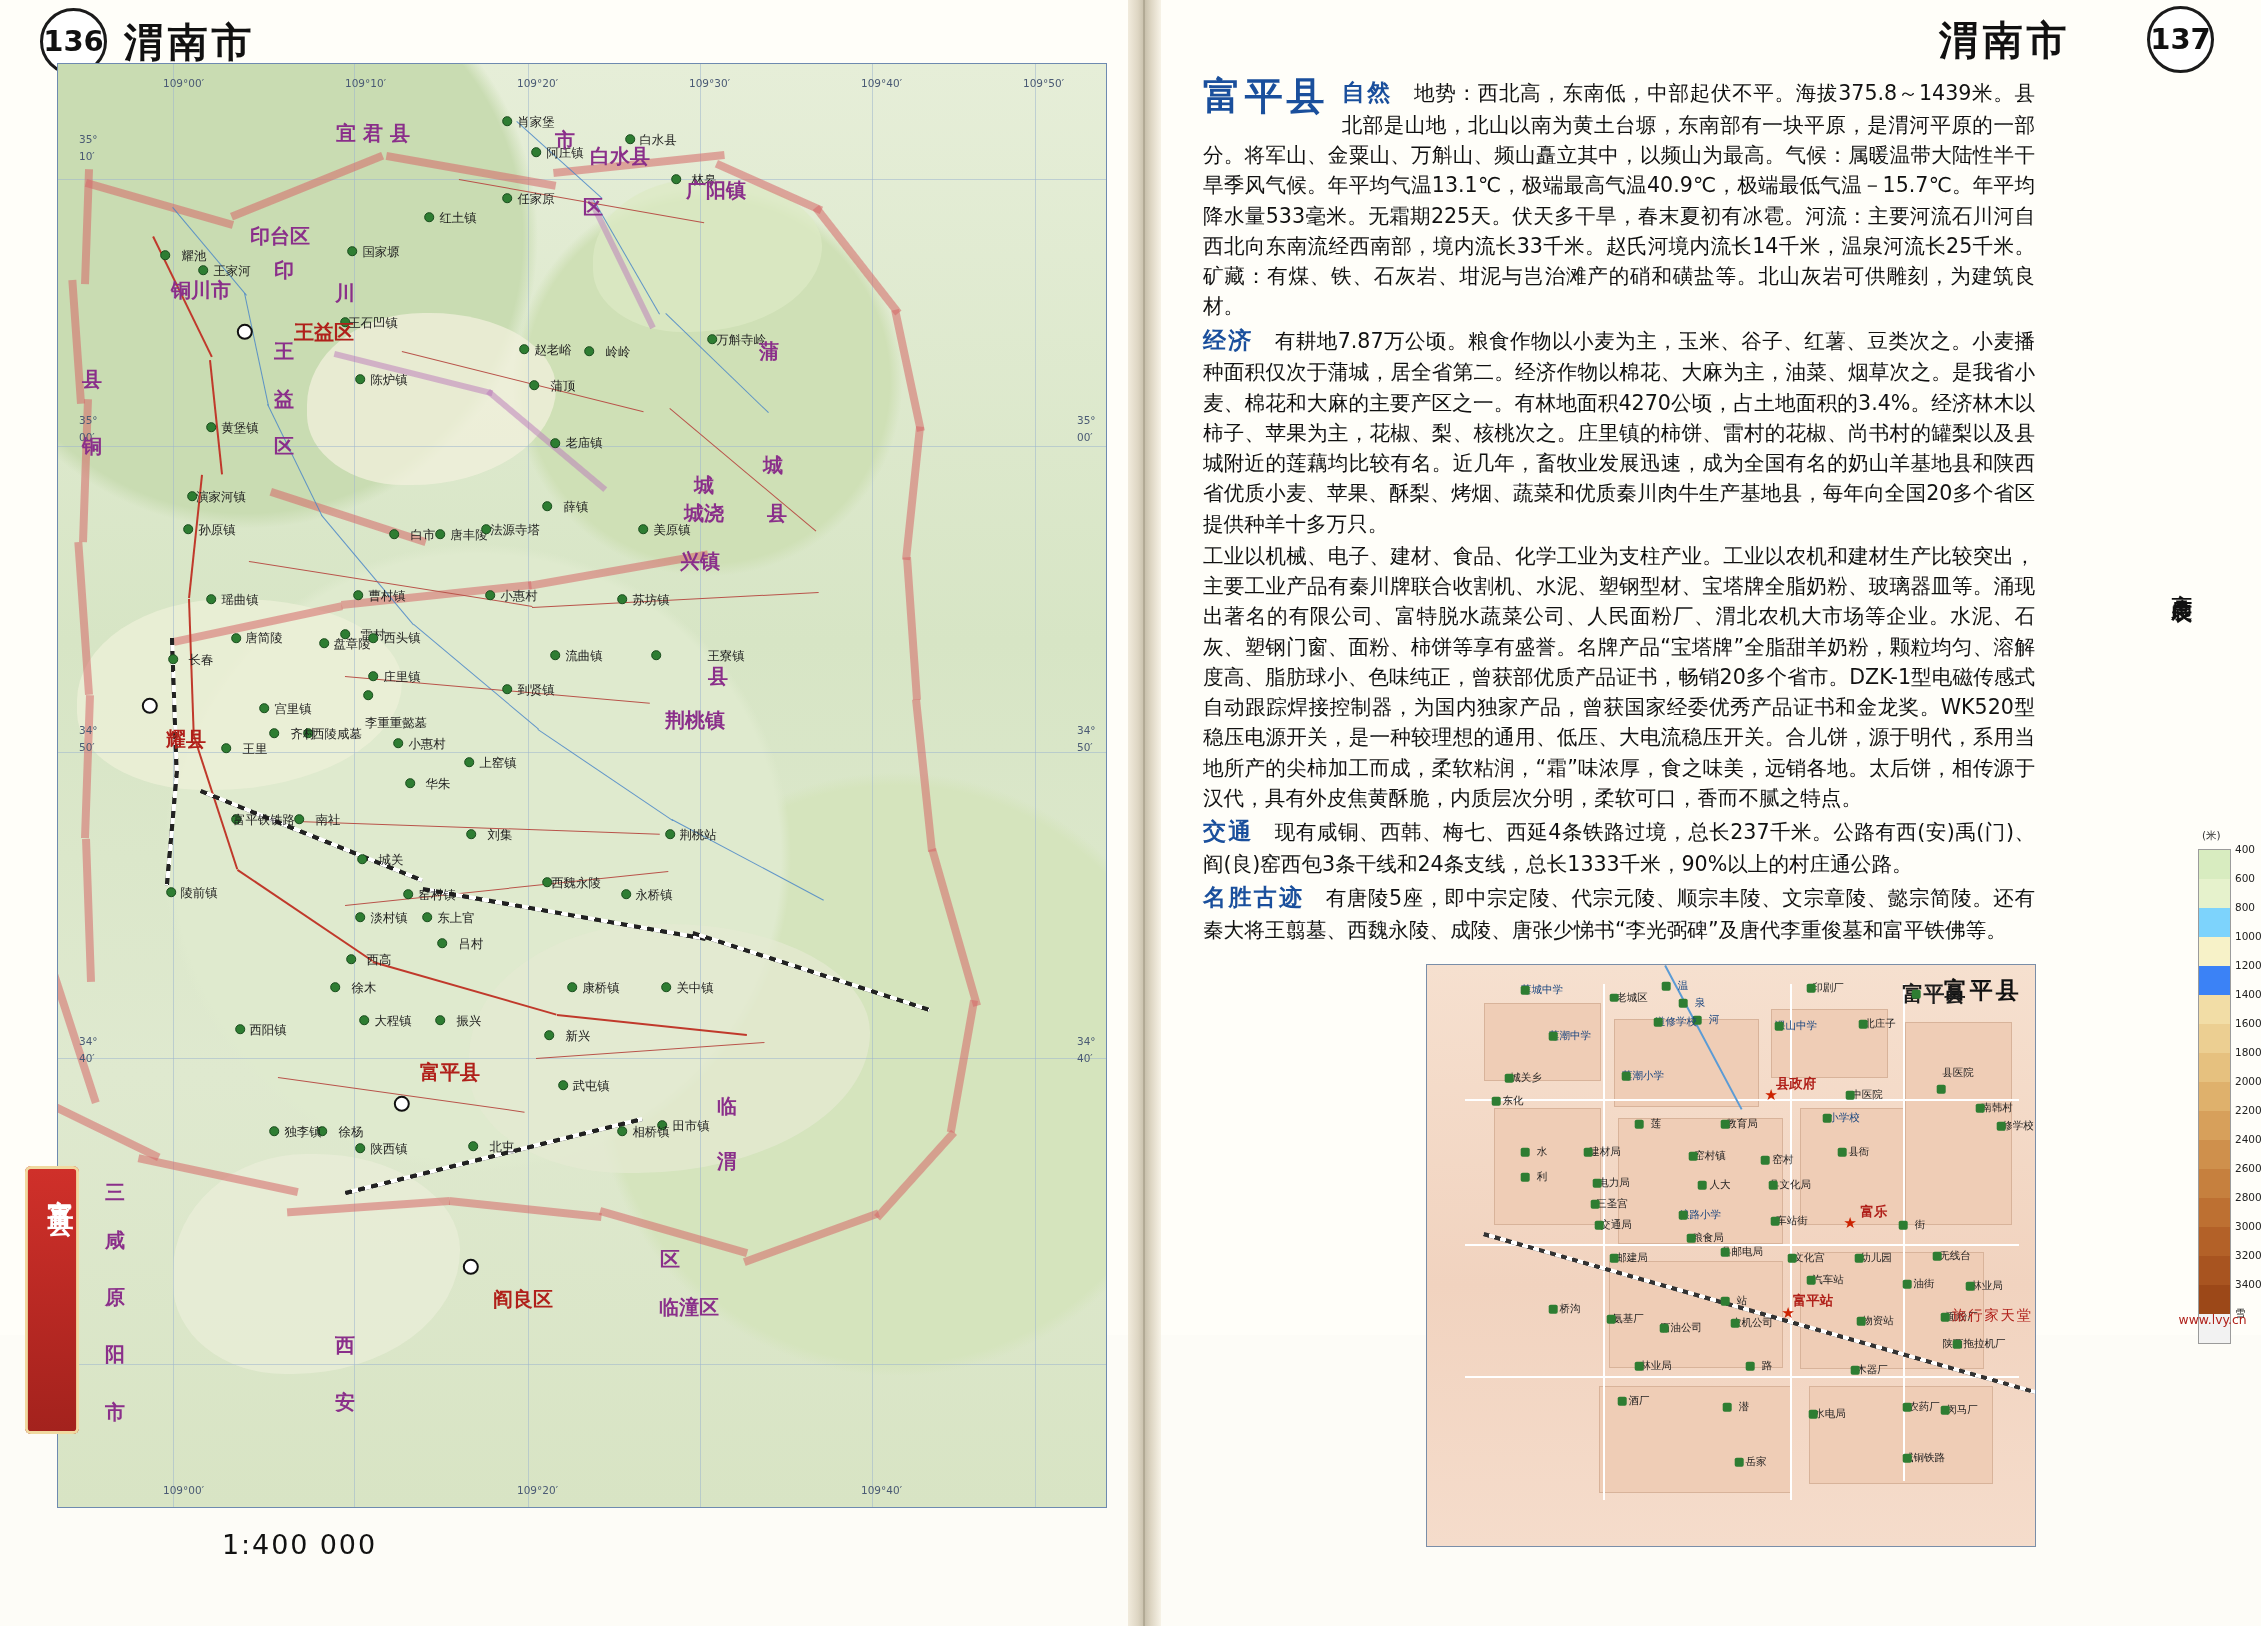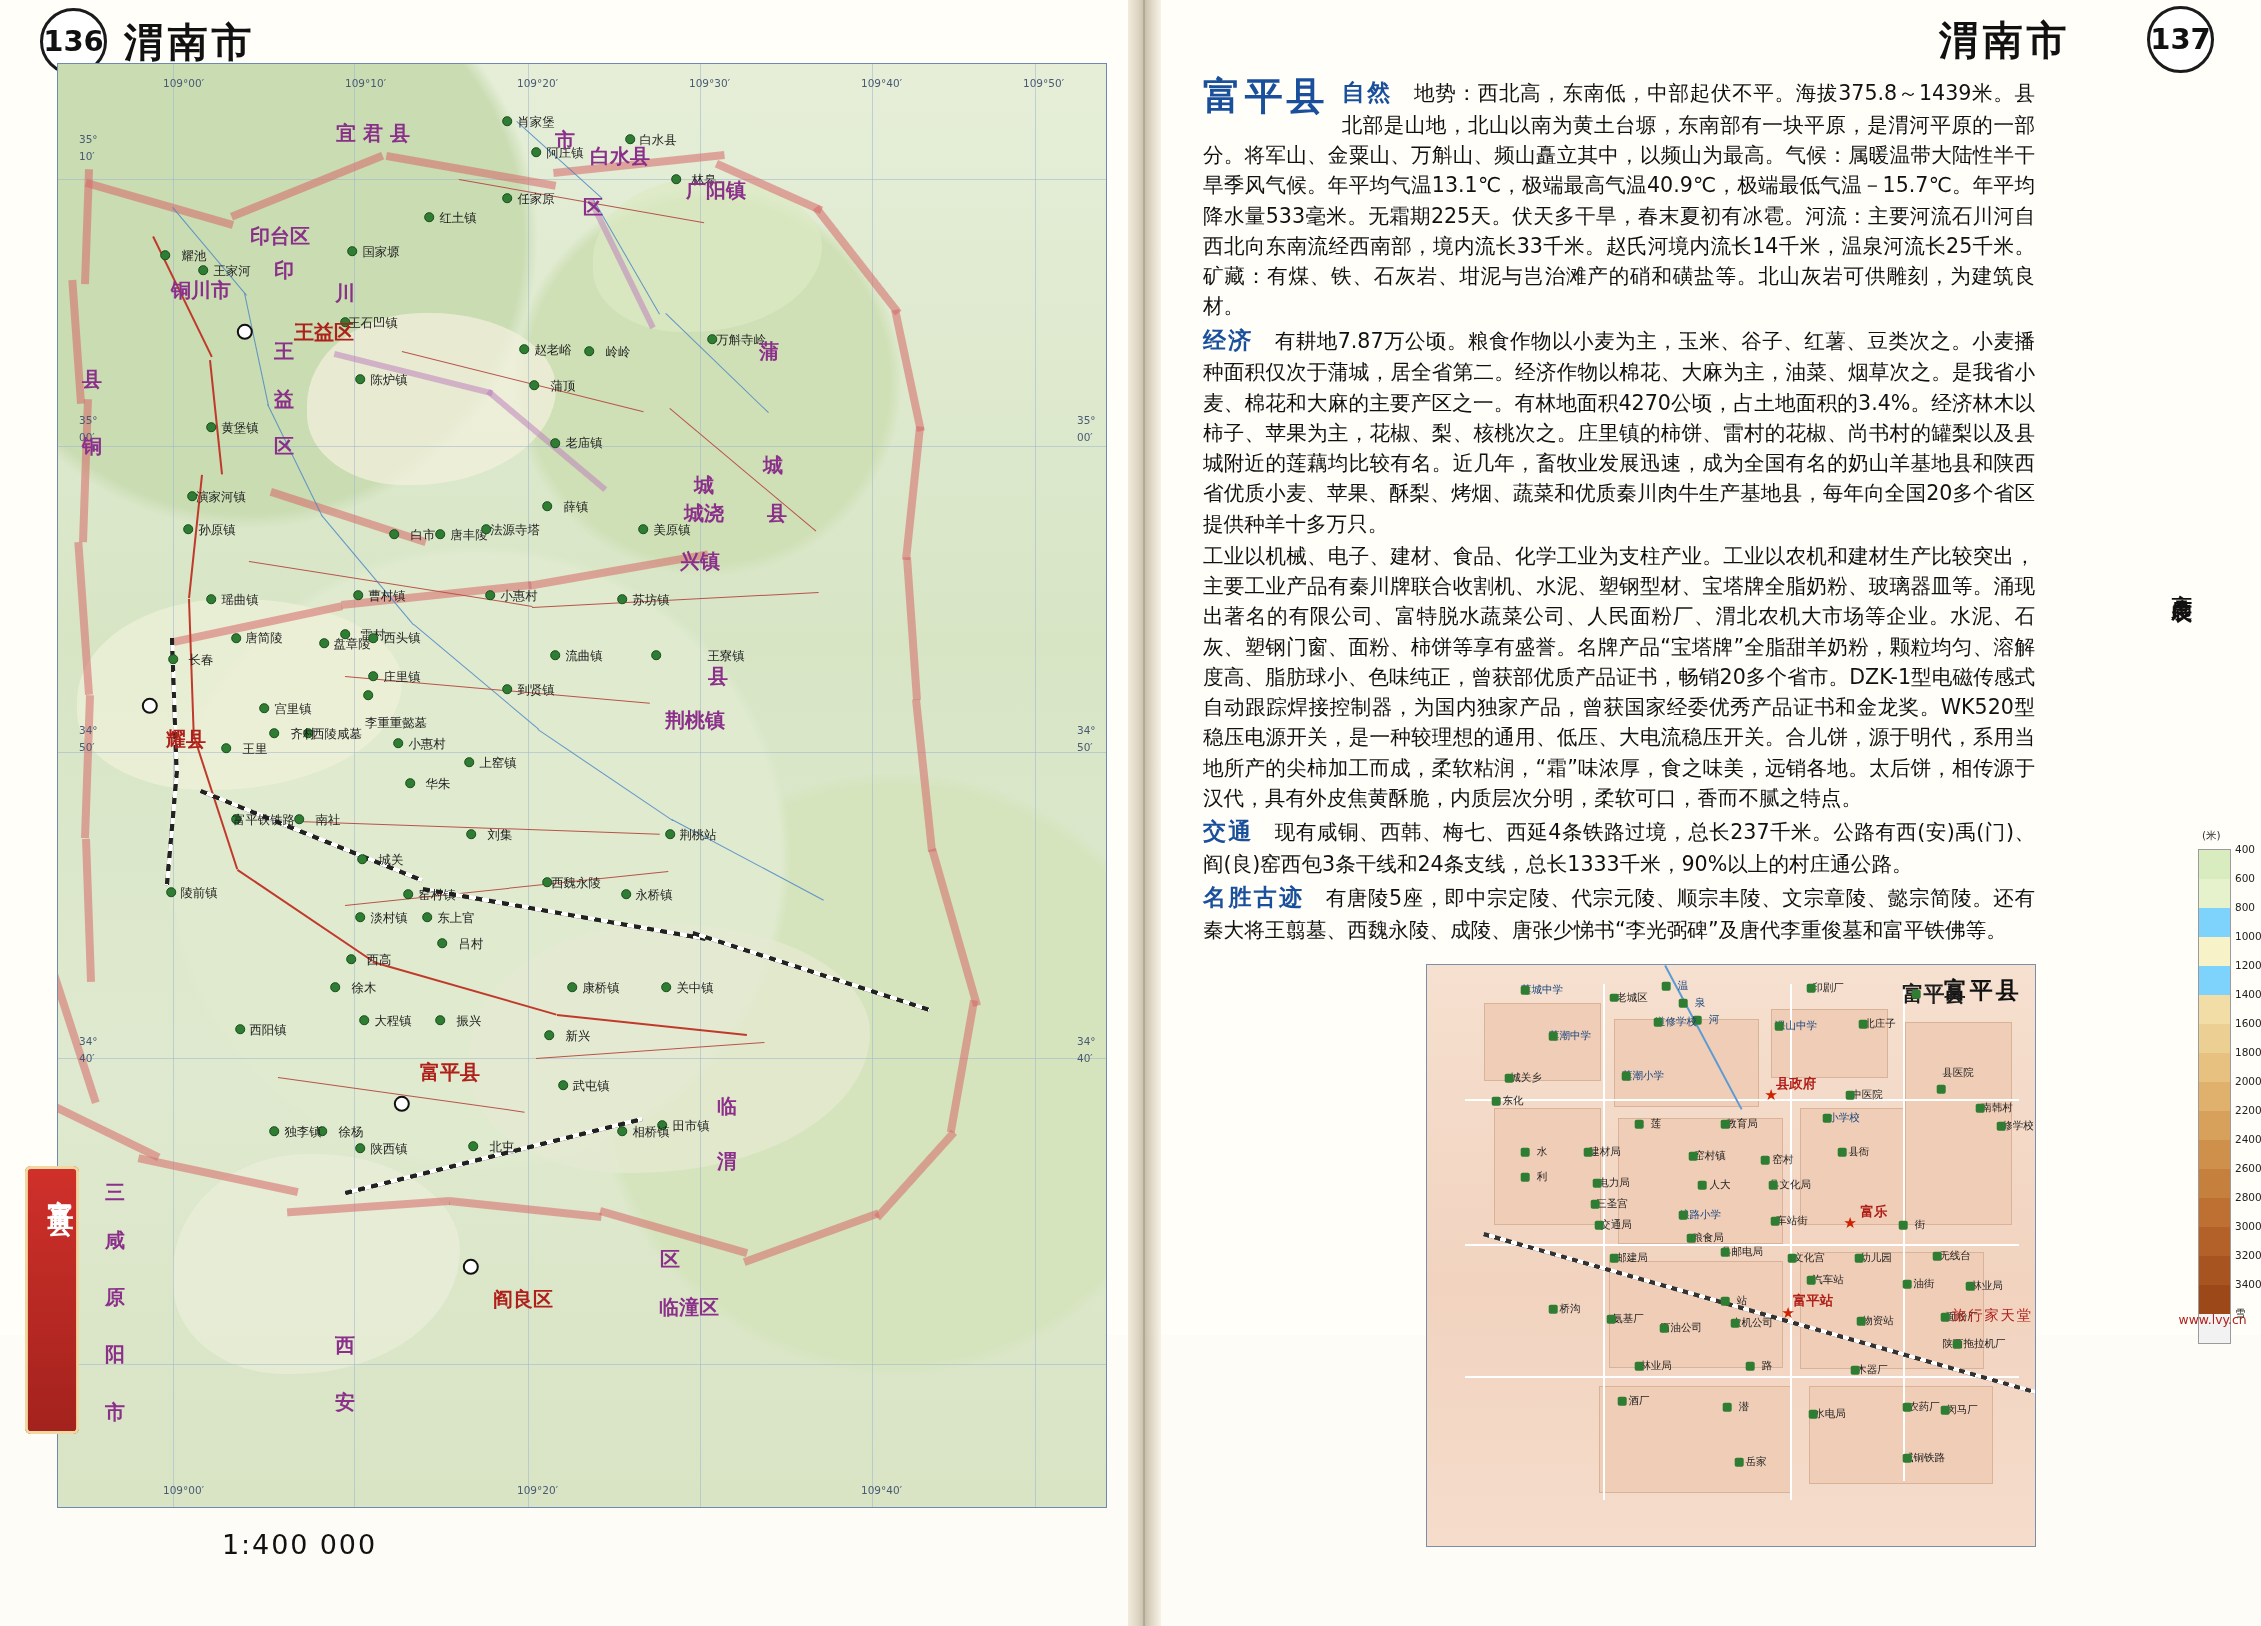--- a/index.html
+++ b/index.html
@@ -767,21 +767,21 @@
         </div>
         <div class="sw" style="background: rgb(230, 242, 204);">
           <span>600</span>
         </div>
         <div class="sw" style="background: #7dd3fc;">
           <span>800</span>
         </div>
         <div class="sw" style="background: rgb(247, 242, 200);">
           <span>1000</span>
         </div>
-        <div class="sw" style="background: #7dd3fc;">
+        <div class="sw" style="background: #3b82f6;">
           <span>1200</span>
         </div>
         <div class="sw" style="background: rgb(242, 221, 166);">
           <span>1400</span>
         </div>
         <div class="sw" style="background: rgb(236, 207, 146);">
           <span>1600</span>
         </div>
         <div class="sw" style="background: rgb(230, 193, 127);">
           <span>1800</span>

